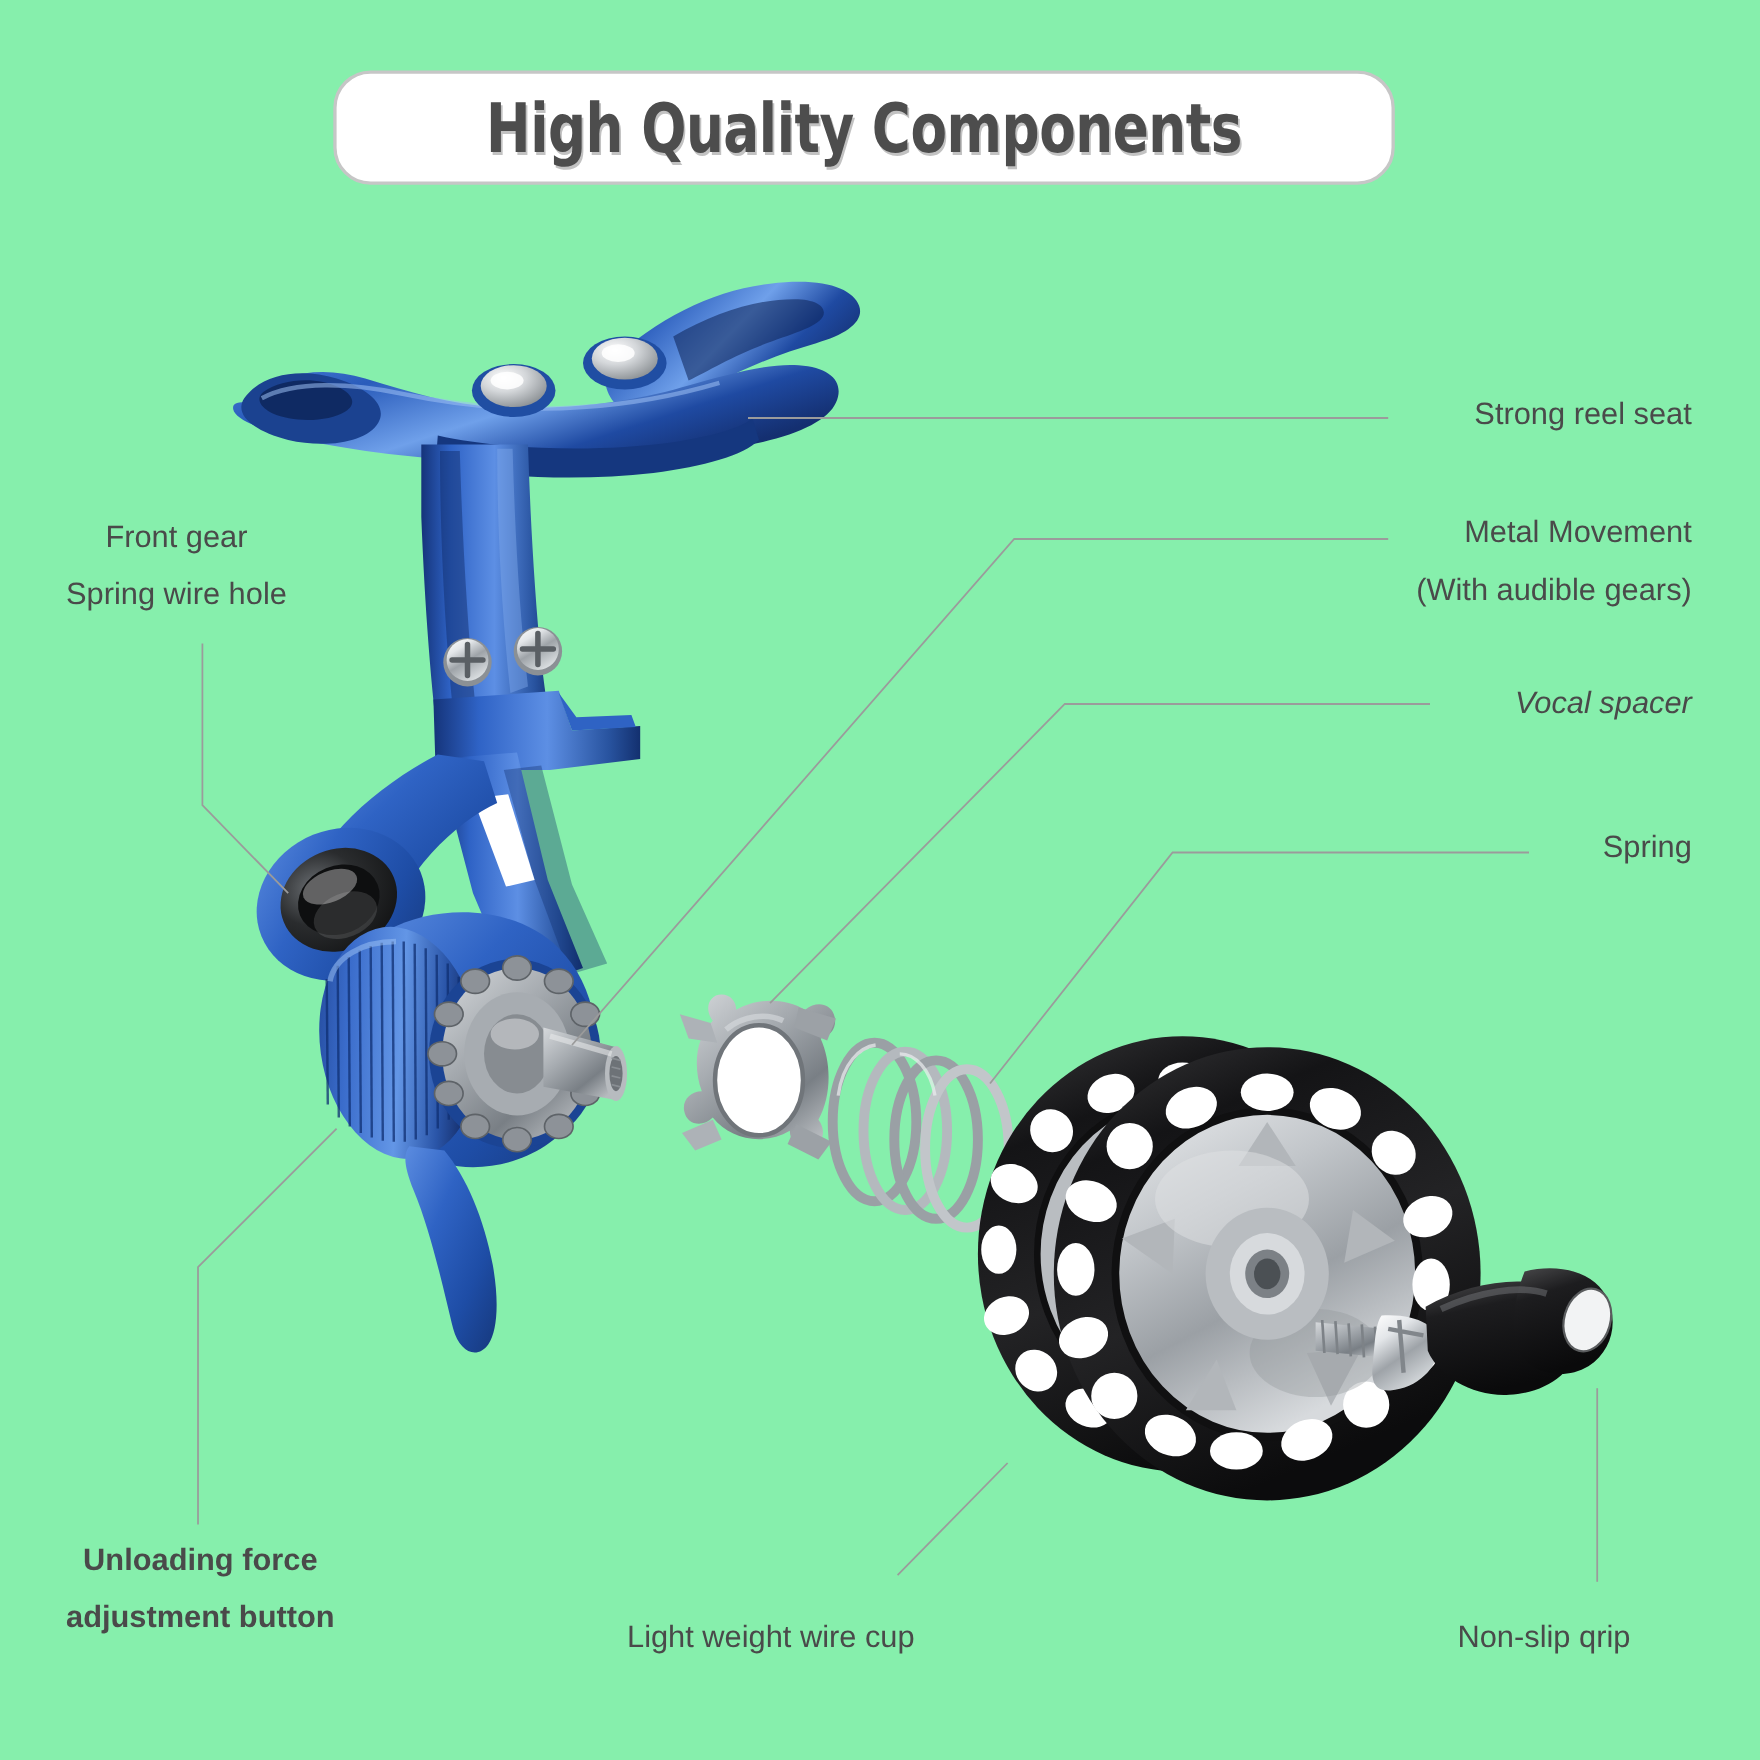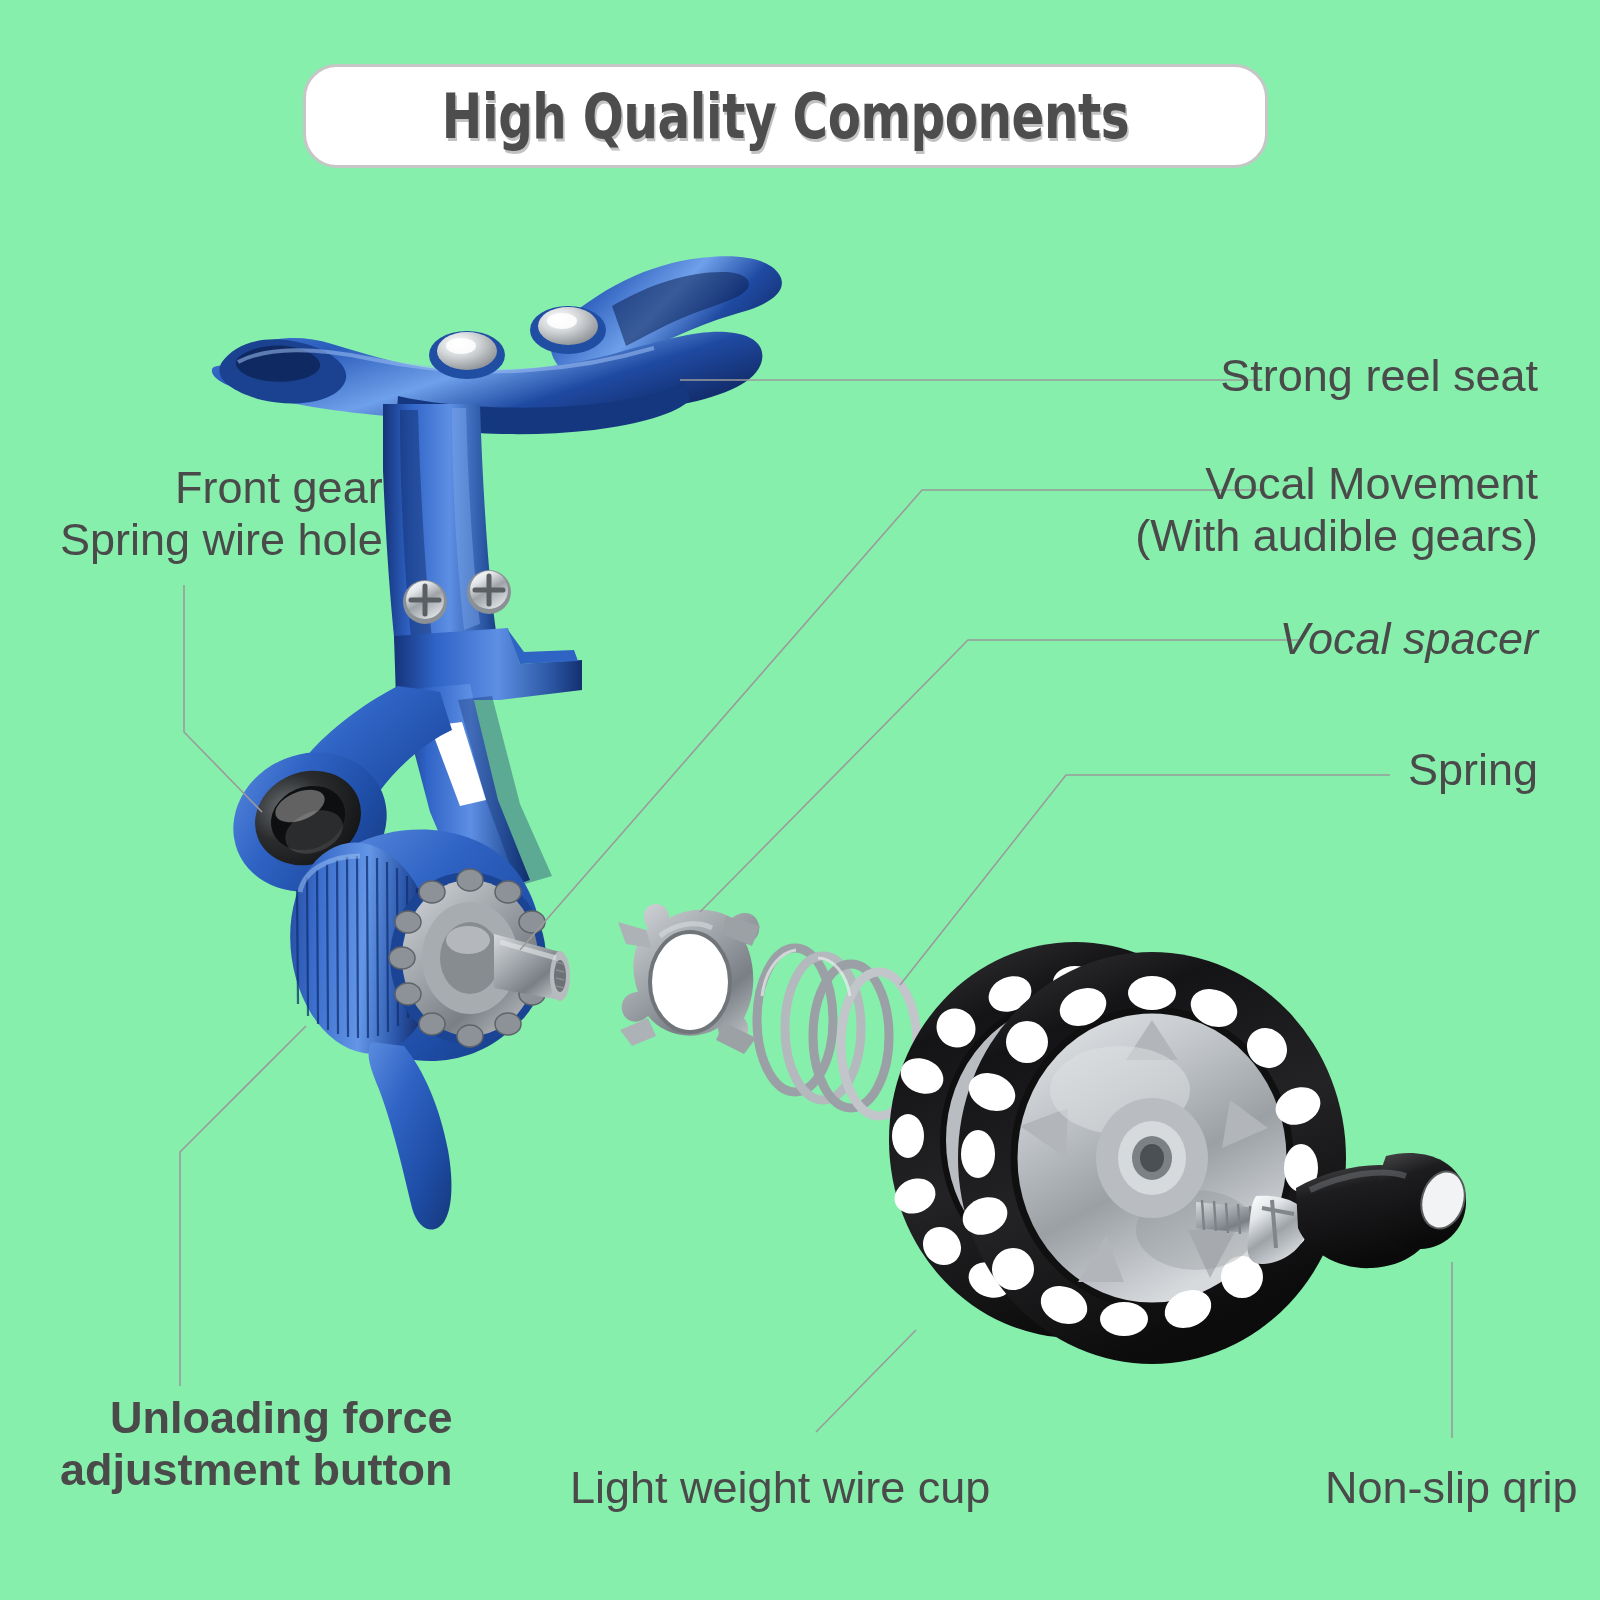--- a/index.html
+++ b/index.html
@@ -45,27 +45,27 @@
     text-shadow: 2px 3px 0 rgba(120,120,120,0.45);
     transform: scaleX(0.78);
     transform-origin: center center;
     white-space: nowrap;
   }
 
   
   .label {
     position: absolute;
     font-family: "Liberation Sans", sans-serif;
-    font-size: 45px;
+    font-size: 28px;
     line-height: 52px;
     color: #4a4a4a;
     white-space: nowrap;
   }
   .label.r { text-align: right; }
-  .label.l { text-align: right; }
+  .label.l { text-align: center; }
 
   
   #leaders {
     position: absolute;
     left: 0; top: 0;
     width: 1600px; height: 1600px;
     pointer-events: none;
   }
   #leaders path, #leaders line {
     stroke: #9b9b9b;
@@ -440,21 +440,21 @@
   <div class="label l" style="left:60px; top:462px;">
     <div>Front gear</div>
     <div>Spring wire hole</div>
   </div>
 
   <div class="label r" style="left:978px; top:350px; width:560px;">
     <div>Strong reel seat</div>
   </div>
 
   <div class="label r" style="left:900px; top:458px; width:638px;">
-    <div>Vocal Movement</div>
+    <div>Metal Movement</div>
     <div>(With audible gears)</div>
   </div>
 
   <div class="label r" style="left:978px; top:613px; width:560px;font-style:italic;">
     <div>Vocal spacer</div>
   </div>
 
   <div class="label r" style="left:978px; top:744px; width:560px;">
     <div>Spring</div>
   </div>

